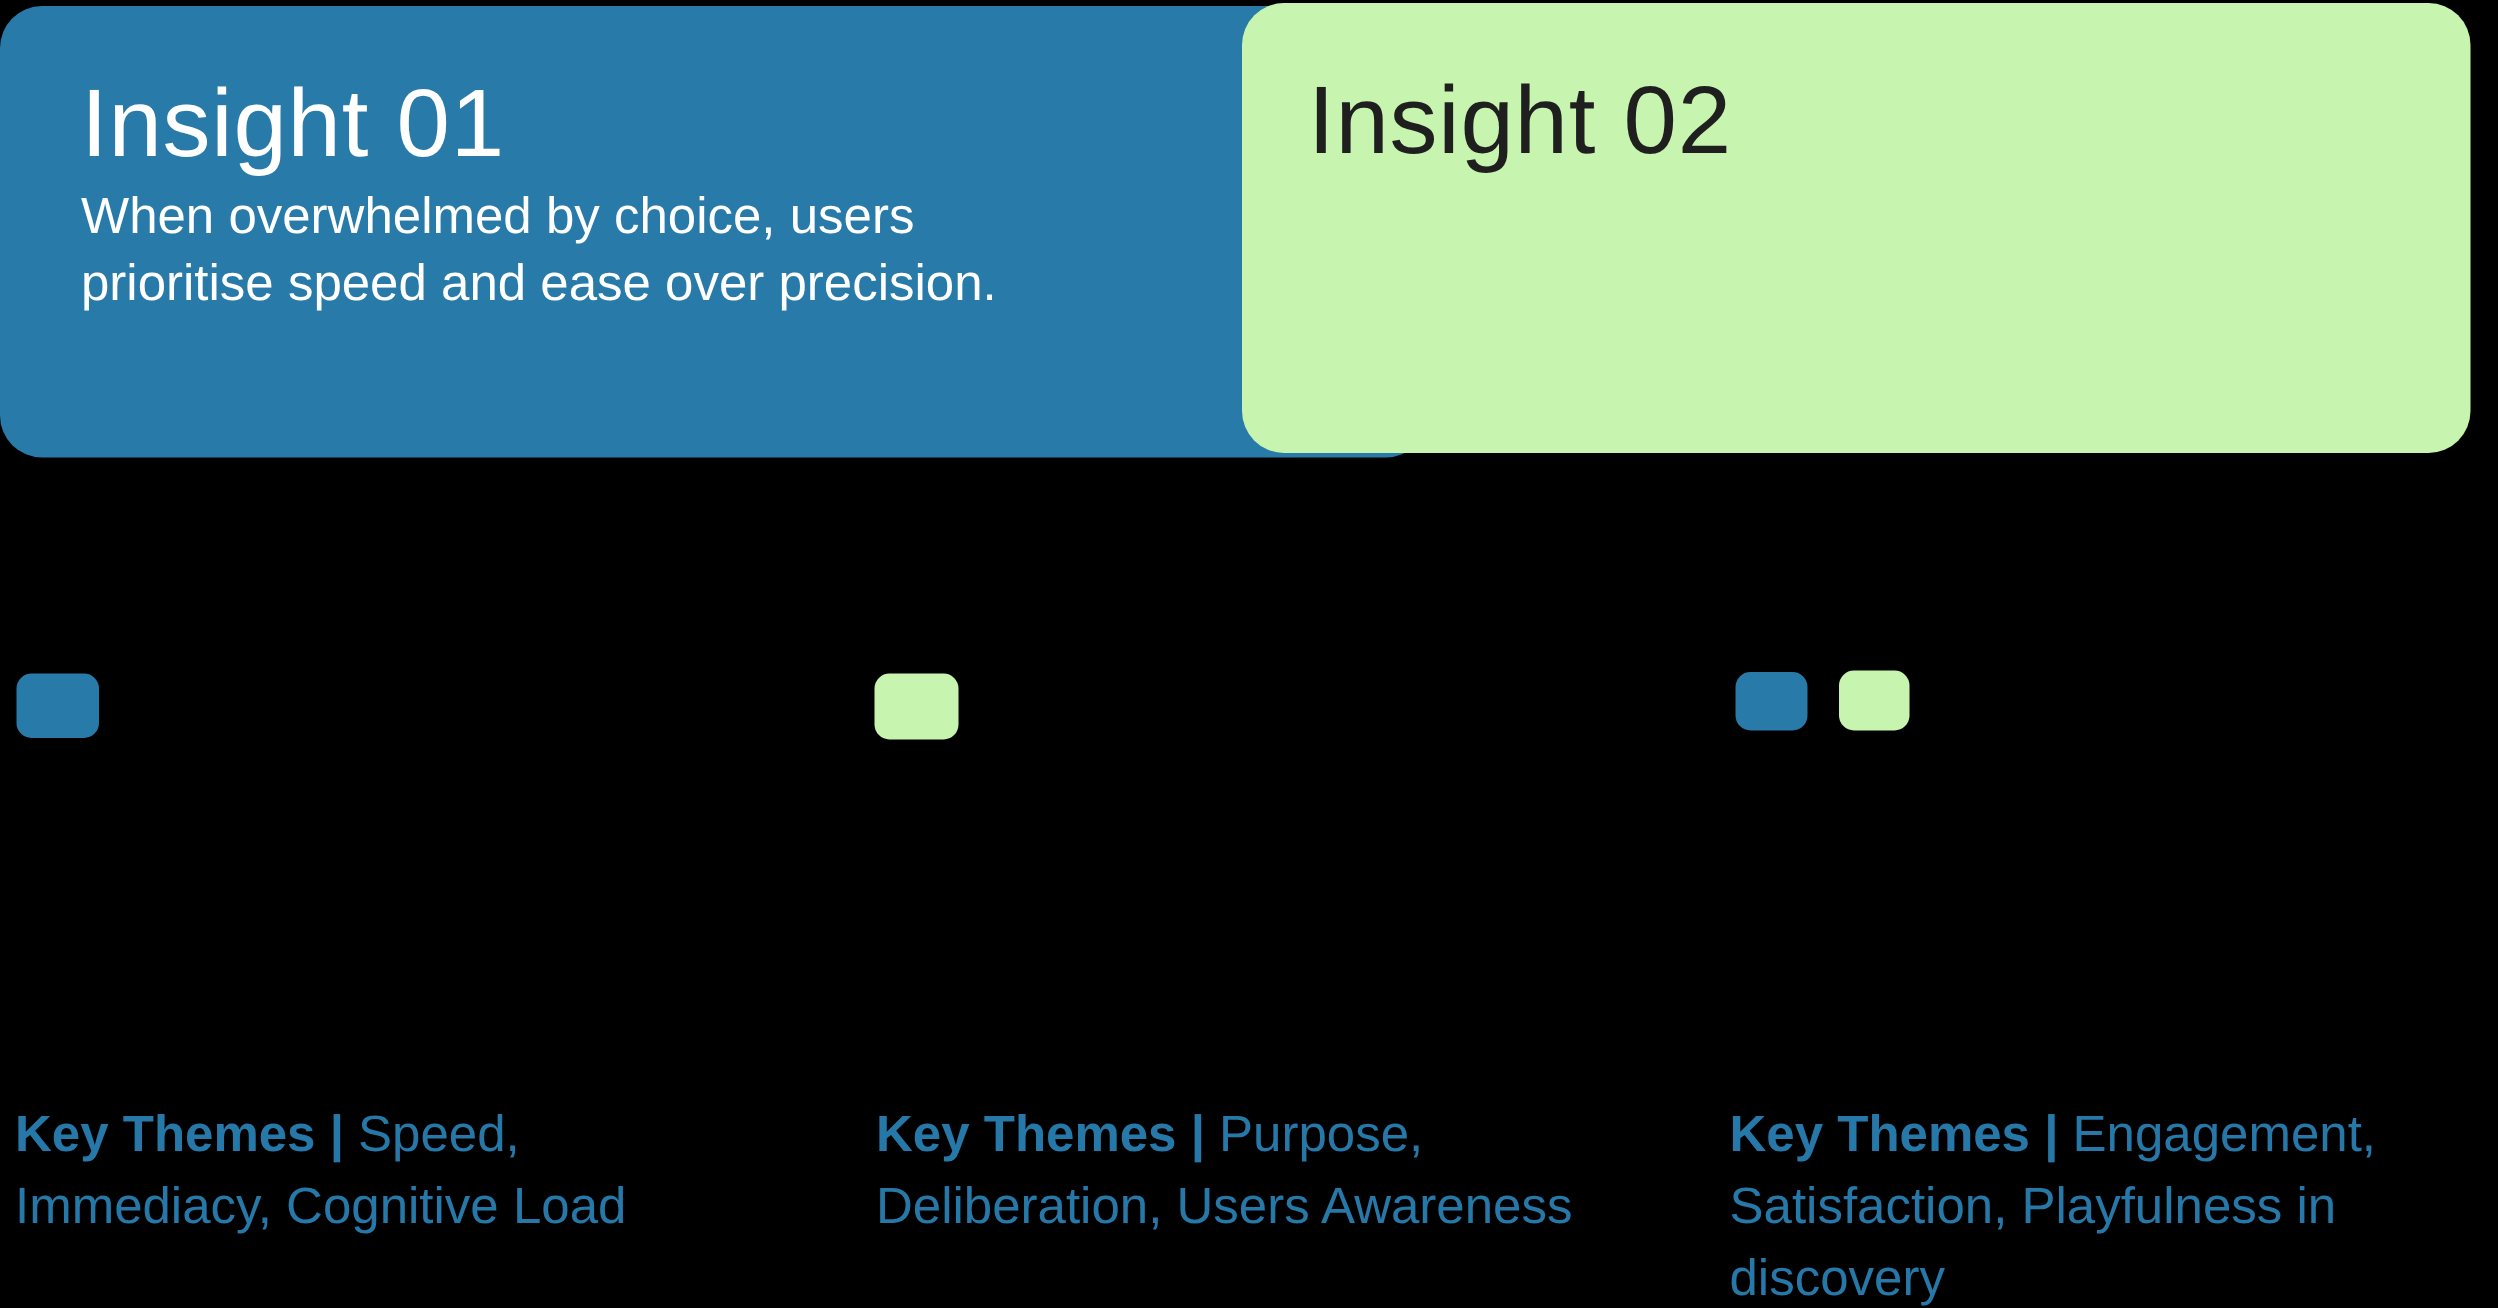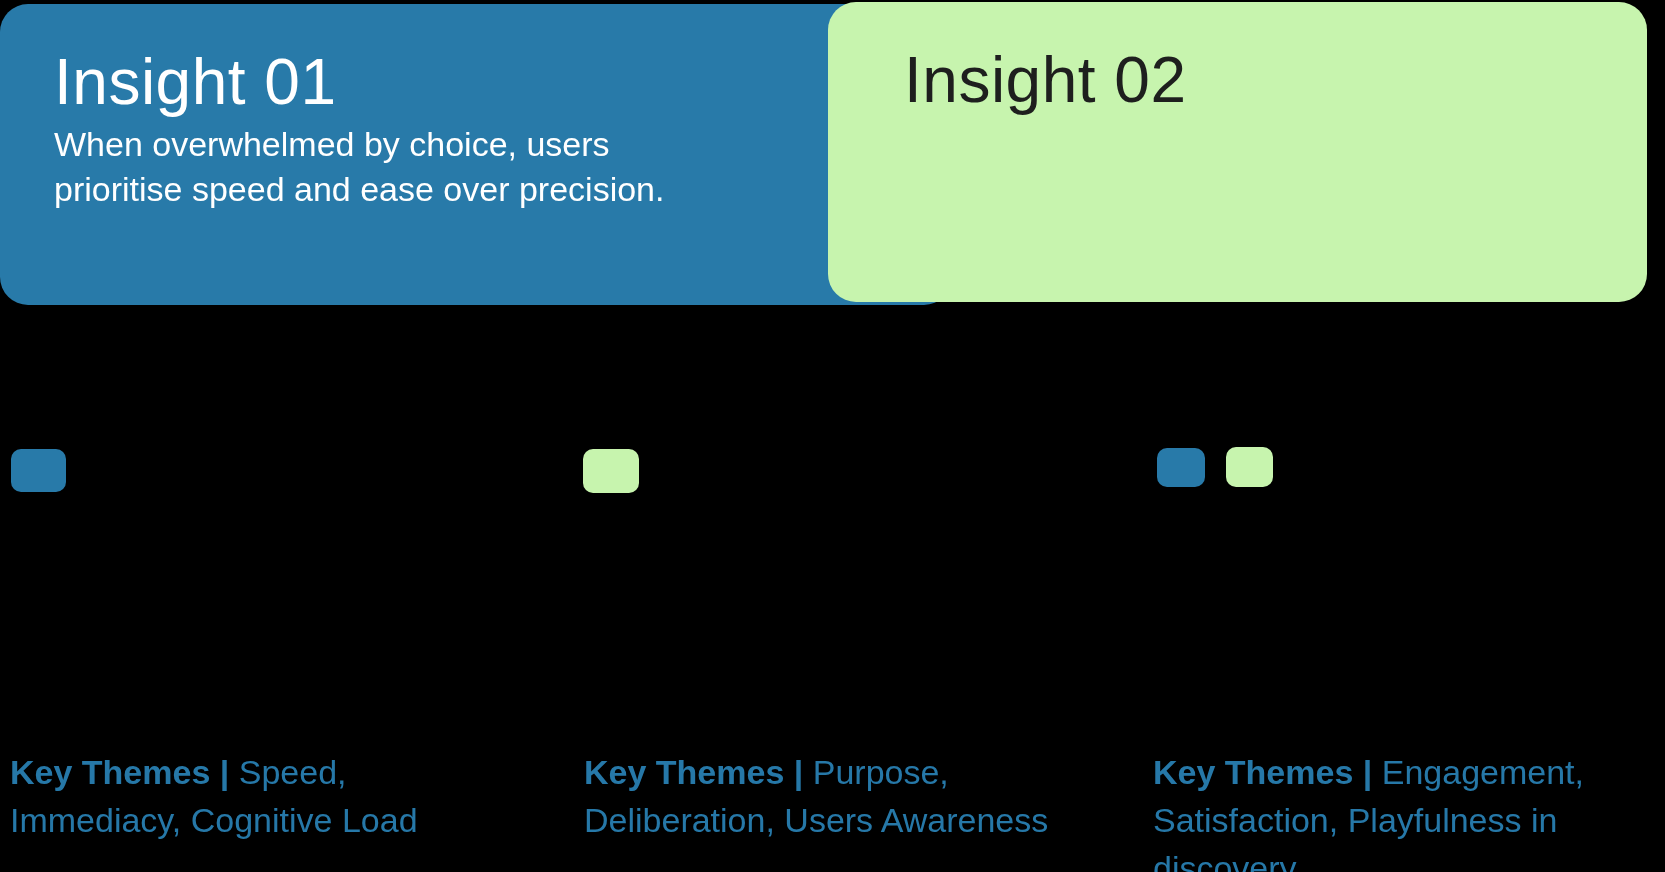--- a/index.html
+++ b/index.html
@@ -16,21 +16,21 @@
     box-sizing:border-box;
   }
   .card-blue{
     left:0;top:4px;width:952px;height:301px;
     background:#287AA9;color:#FFFFFF;
     padding:38px 28px 0 54px;
   }
   .card-green{
     left:828px;top:2px;width:819px;height:300px;
     background:#C7F4AE;color:#1E1F1E;
-    padding:38px 14px 0 76px;
+    padding:38px 14px 0 44px;
   }
   .card h2{
     margin:0;
     font-size:64px;
     line-height:80px;
     font-weight:400;
     letter-spacing:0.5px;
   }
   .card .body{
     white-space:pre;
@@ -50,21 +50,21 @@
     border-radius:10px;
   }
   .chip-blue{background:#287AA9;}
   .chip-green{background:#C7F4AE;}
   #chip-1{left:11px;top:449px;width:55px;height:43px;}
   #chip-2{left:583px;top:449px;width:56px;height:44px;}
   #chip-3a{left:1157px;top:448px;width:48px;height:39px;}
   #chip-3b{left:1226px;top:447px;width:47px;height:40px;}
   .themes{
     position:absolute;
-    top:748px;
+    top:732px;
     margin:0;
     font-size:34px;
     line-height:48px;
     color:#2678A8;
     white-space:pre;
     font-weight:400;
   }
   .themes b{font-weight:700;}
   #themes-1{left:10px;}
   #themes-2{left:584px;}

